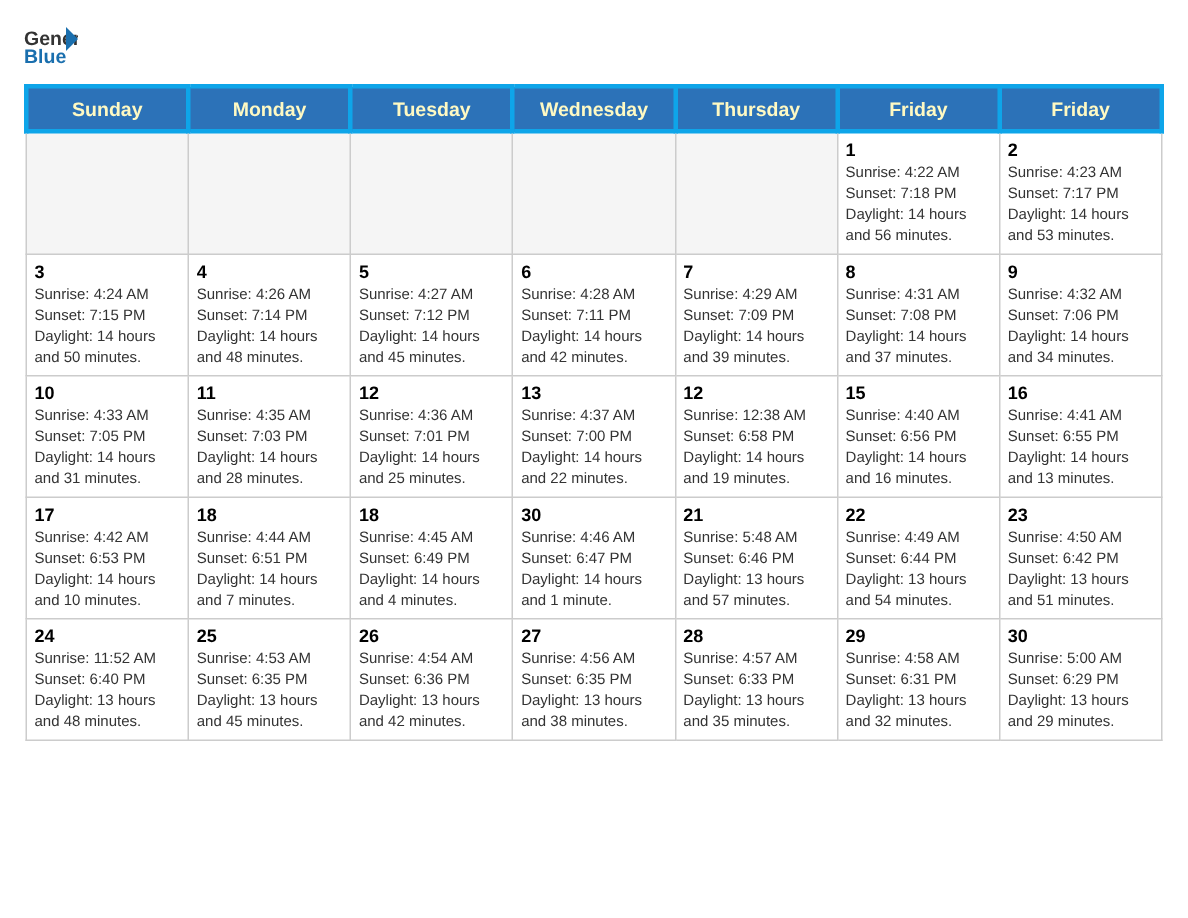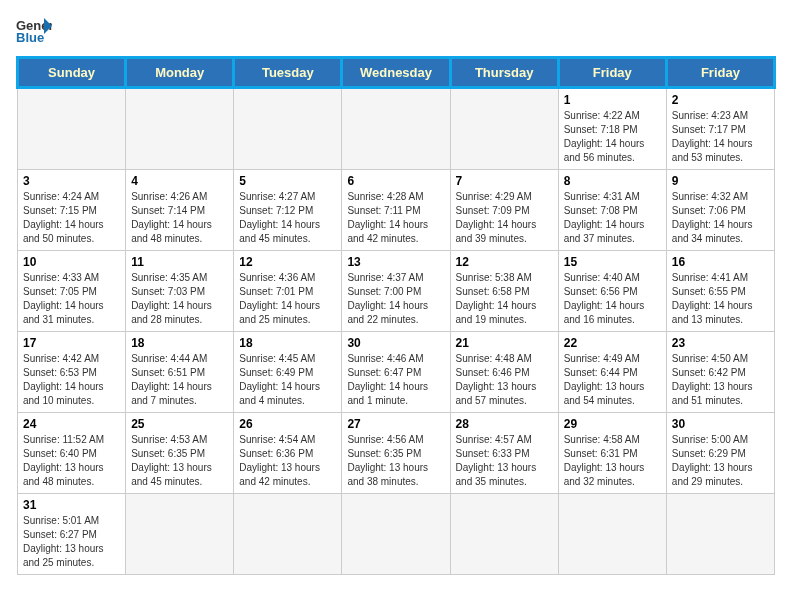--- a/index.html
+++ b/index.html
@@ -193,21 +193,21 @@
 Daylight: 14 hours and 25 minutes.</div>
         </td>
         <td>
           <span class="day-num">13</span>
           <div class="day-info">Sunrise: 4:37 AM
 Sunset: 7:00 PM
 Daylight: 14 hours and 22 minutes.</div>
         </td>
         <td>
           <span class="day-num">12</span>
-          <div class="day-info">Sunrise: 5:38 AM
+          <div class="day-info">Sunrise: 12:38 AM
 Sunset: 6:58 PM
 Daylight: 14 hours and 19 minutes.</div>
         </td>
         <td>
           <span class="day-num">15</span>
           <div class="day-info">Sunrise: 4:40 AM
 Sunset: 6:56 PM
 Daylight: 14 hours and 16 minutes.</div>
         </td>
         <td>
@@ -237,21 +237,21 @@
 Daylight: 14 hours and 4 minutes.</div>
         </td>
         <td>
           <span class="day-num">30</span>
           <div class="day-info">Sunrise: 4:46 AM
 Sunset: 6:47 PM
 Daylight: 14 hours and 1 minute.</div>
         </td>
         <td>
           <span class="day-num">21</span>
-          <div class="day-info">Sunrise: 4:48 AM
+          <div class="day-info">Sunrise: 5:48 AM
 Sunset: 6:46 PM
 Daylight: 13 hours and 57 minutes.</div>
         </td>
         <td>
           <span class="day-num">22</span>
           <div class="day-info">Sunrise: 4:49 AM
 Sunset: 6:44 PM
 Daylight: 13 hours and 54 minutes.</div>
         </td>
         <td>
@@ -298,28 +298,14 @@
 Sunset: 6:31 PM
 Daylight: 13 hours and 32 minutes.</div>
         </td>
         <td>
           <span class="day-num">30</span>
           <div class="day-info">Sunrise: 5:00 AM
 Sunset: 6:29 PM
 Daylight: 13 hours and 29 minutes.</div>
         </td>
       </tr>
-      <tr>
-        <td>
-          <span class="day-num">31</span>
-          <div class="day-info">Sunrise: 5:01 AM
-Sunset: 6:27 PM
-Daylight: 13 hours and 25 minutes.</div>
-        </td>
-        <td class="empty"></td>
-        <td class="empty"></td>
-        <td class="empty"></td>
-        <td class="empty"></td>
-        <td class="empty"></td>
-        <td class="empty"></td>
-      </tr>
     </tbody>
 </table>
 
 </body></html>

